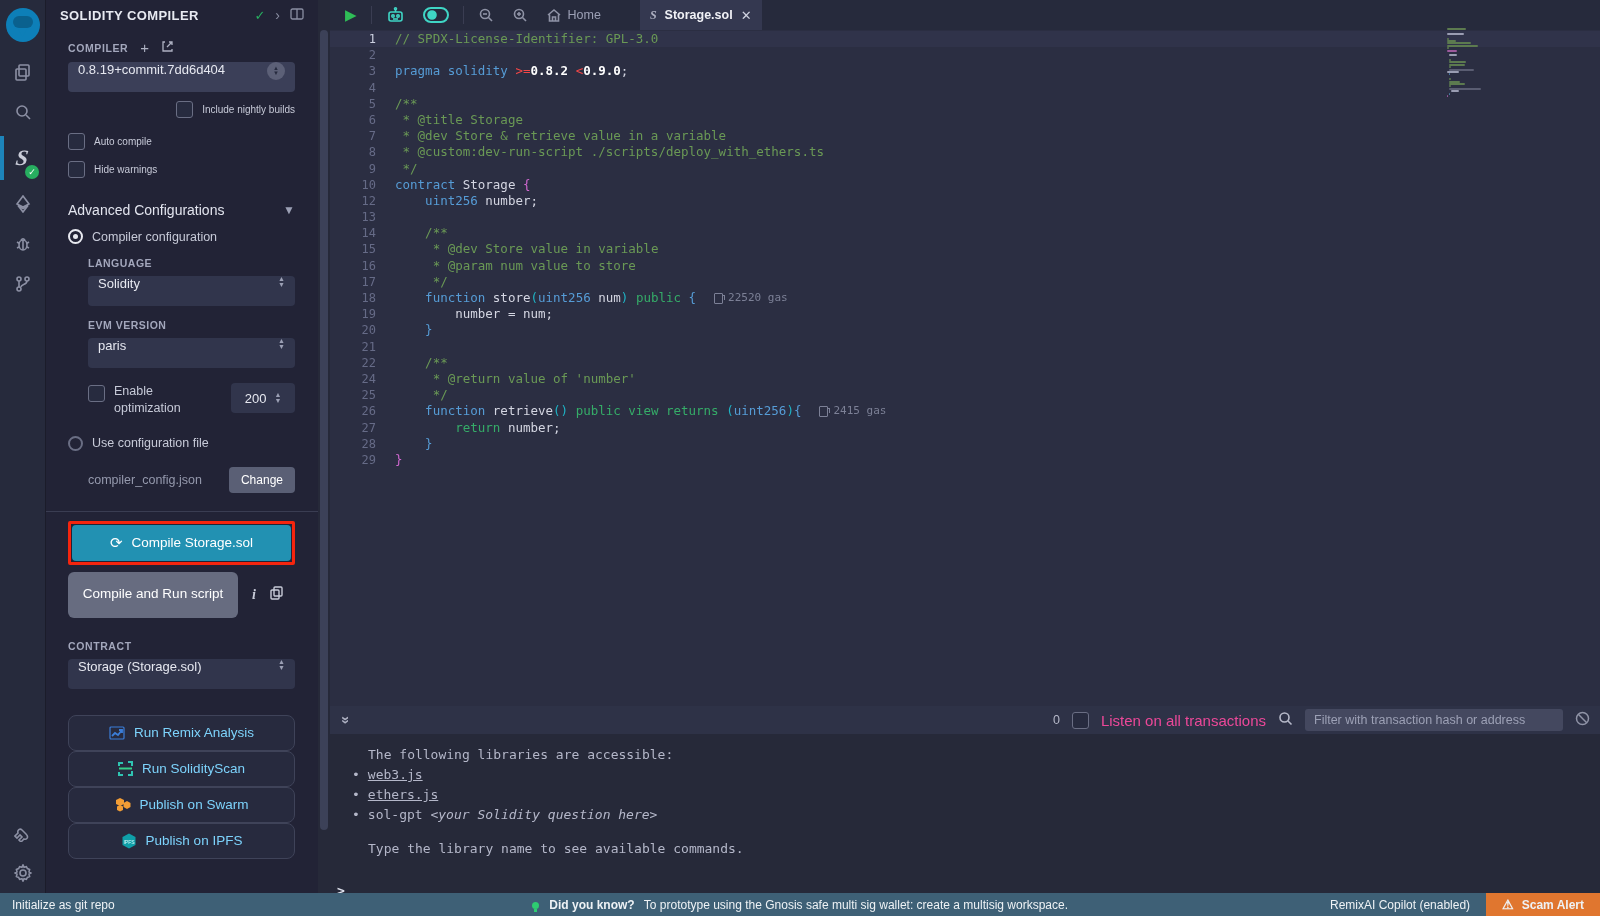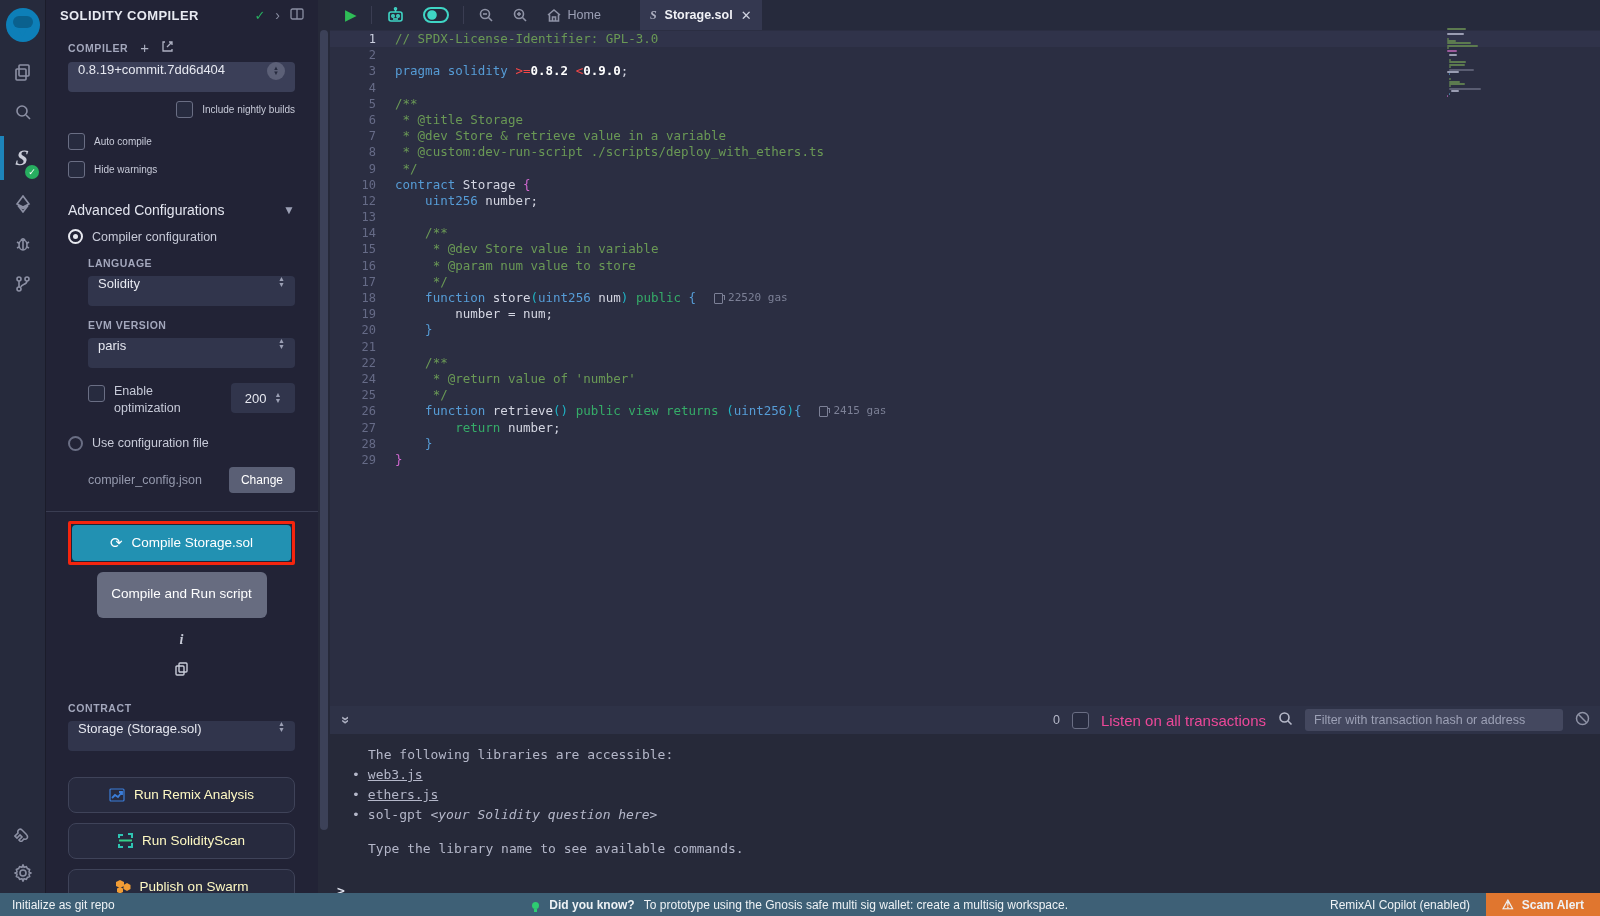--- a/index.html
+++ b/index.html
@@ -55,30 +55,30 @@
   .num-input{margin-left:auto;background:#31354c;border-radius:4px;width:64px;height:30px;display:flex;
     align-items:center;justify-content:center;gap:8px;font-size:13px;color:#e6e8f0;}
   .cfg-row{display:flex;align-items:center;margin-top:16px;}
   .cfg-name{font-size:12.5px;color:#9599ad;margin-left:20px;flex:1;}
   .change-btn{background:#5a5f75;color:#fff;font-size:12px;border:none;border-radius:4px;padding:6px 12px;cursor:pointer;}
   .divider{border-top:1px solid #3a3d52;margin:18px -23px 0 -23px;}
   .red-box{margin-top:9px;border:3px solid #f5250e;border-radius:2px;padding:1px;}
   .compile-btn{width:100%;height:36px;background:#2291b2;color:#fff;border:none;border-radius:4px;
     font-size:13.5px;display:flex;align-items:center;justify-content:center;gap:9px;cursor:pointer;font-family:inherit;}
   .refresh-ic{font-size:15px;}
-  .cr-row{display:flex;align-items:center;margin-top:7px;gap:14px;flex-direction:column;}
+  .cr-row{display:flex;align-items:center;margin-top:7px;gap:14px;}
   .compile-run-btn{width:170px;min-height:46px;background:#676c80;color:#fff;border:none;border-radius:6px;
     font-size:13.5px;line-height:1.4;cursor:pointer;font-family:inherit;padding:6px 8px;}
   .info-i{font:italic bold 14px "Liberation Serif",serif;color:#c8cbd8;cursor:pointer;}
   .copy-ic{cursor:pointer;}
   .copy-ic svg{stroke:#c8cbd8;fill:none;stroke-width:1.4;}
   .contract-label{margin-top:22px;}
   .actions{margin-top:26px;}
-  .action-btn{width:100%;height:36px;background:#272a3e;border:1px solid #3f4359;border-radius:8px;color:#fef9c3;
-    font-size:13.5px;display:flex;align-items:center;justify-content:center;gap:9px;margin-bottom:10px;cursor:pointer;font-family:inherit;}
+  .action-btn{width:100%;height:36px;background:#272a3e;border:1px solid #3f4359;border-radius:8px;color:#7dd3fc;
+    font-size:13.5px;display:flex;align-items:center;justify-content:center;gap:9px;margin-bottom:0;cursor:pointer;font-family:inherit;}
   .panel-scroll{position:absolute;left:318px;top:0;width:12px;height:893px;background:#262939;}
   .panel-scroll .thumb{position:absolute;left:2px;top:30px;width:8px;height:800px;border-radius:4px;background:#3c4158;}
 
   
   .main{position:absolute;left:330px;top:0;width:1270px;height:893px;background:#2b2e42;}
   .topbar{position:absolute;left:0;top:0;width:100%;height:30px;background:#262a3c;display:flex;align-items:center;}
   .tb-ic{padding:0 9px;display:flex;align-items:center;cursor:pointer;color:#8f93a6;}
   .play{color:#2fbe57;font-size:15px;margin-left:6px;}
   .tb-sep{width:1px;height:18px;background:#3a3d52;margin:0 5px;}
   .tb-ic svg{stroke:#3fd6c5;fill:none;stroke-width:1.6;}

